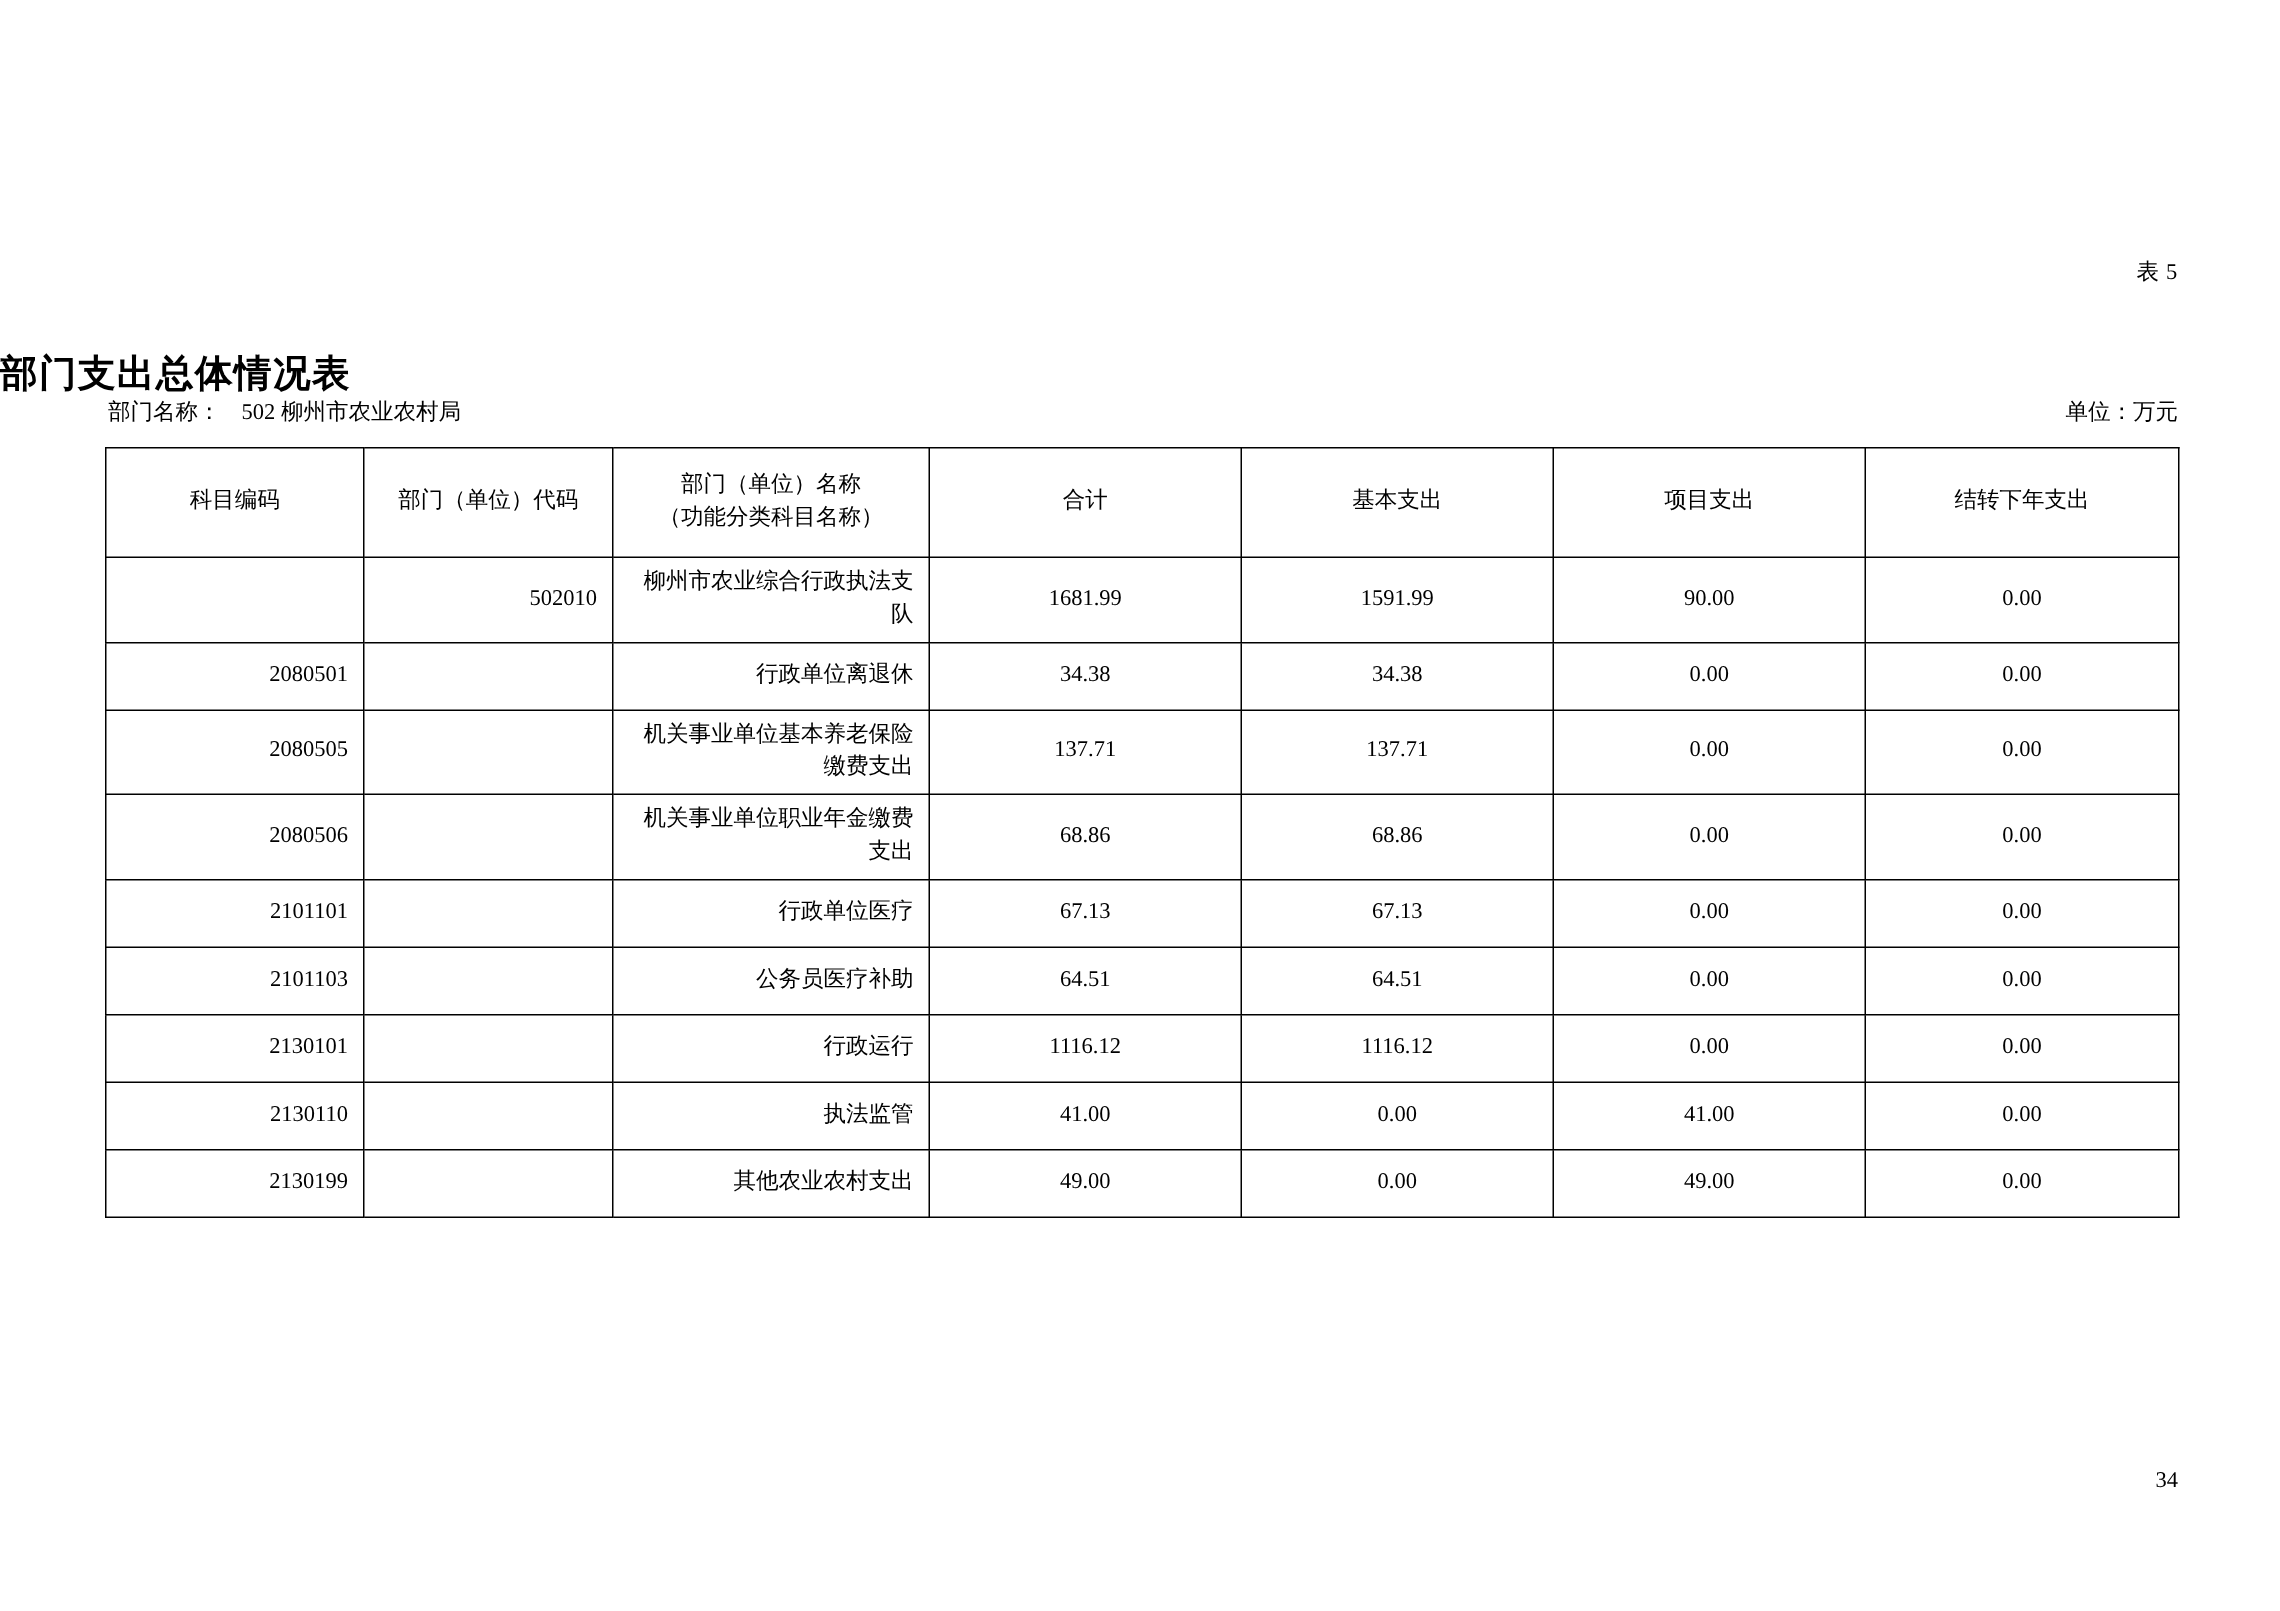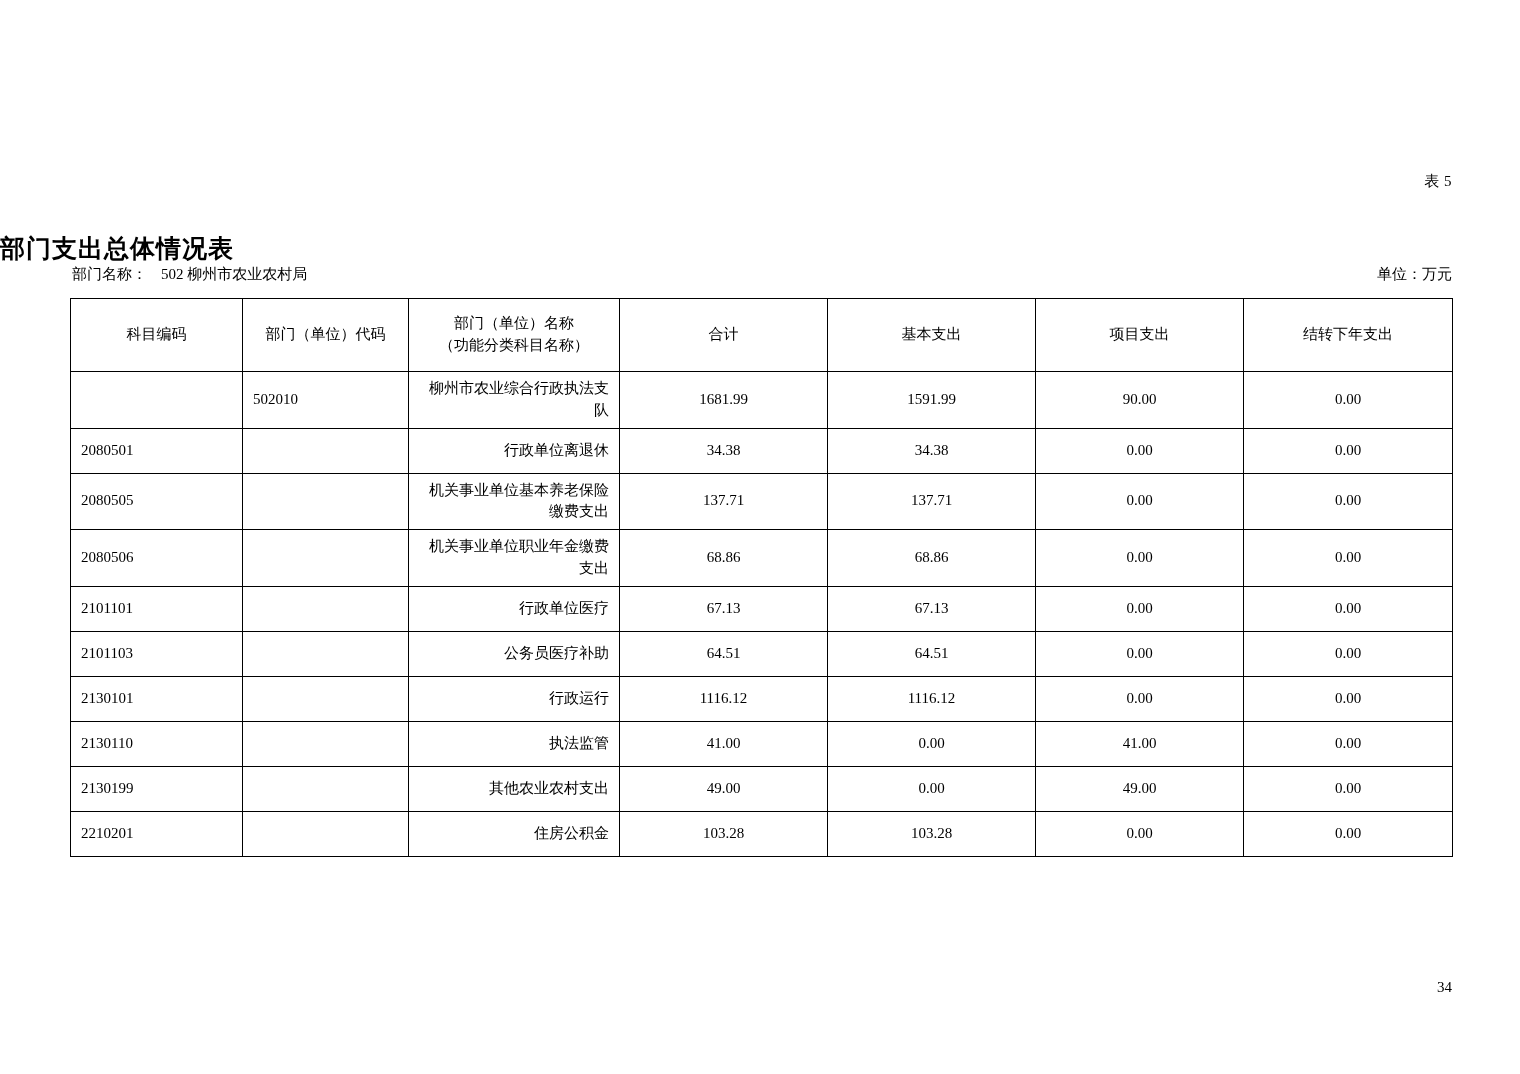--- a/index.html
+++ b/index.html
@@ -80,21 +80,21 @@
     height: 60px;
   }
   .col-code   { width: 172px; }
   .col-dept   { width: 166px; }
   .col-name   { width: 211px; }
   .col-total  { width: 208px; }
   .col-basic  { width: 208px; }
   .col-proj   { width: 208px; }
   .col-carry  { width: 209px; }
 
-  td.c { text-align: left; }
+  td.c { text-align: right; }
   td.r { text-align: center; padding-right: 14px; }
   td.l { text-align: right; }
   tbody td { height: 32px; }
   .hdr-two-line { line-height: 1.4; margin-top: 45px; }
 
   .page-number {
     position: absolute;
     bottom: 78px;
     right: 68px;
     font-size: 15px;
@@ -213,27 +213,18 @@
       </tr>
       <tr>
         <td class="c">2130199</td>
         <td class="c"></td>
         <td class="l">其他农业农村支出</td>
         <td class="r">49.00</td>
         <td class="r">0.00</td>
         <td class="r">49.00</td>
         <td class="r">0.00</td>
       </tr>
-      <tr>
-        <td class="c">2210201</td>
-        <td class="c"></td>
-        <td class="l">住房公积金</td>
-        <td class="r">103.28</td>
-        <td class="r">103.28</td>
-        <td class="r">0.00</td>
-        <td class="r">0.00</td>
-      </tr>
     </tbody>
   </table>
 
   <div class="page-number">34</div>
 
 </div>
 
 </body></html>

